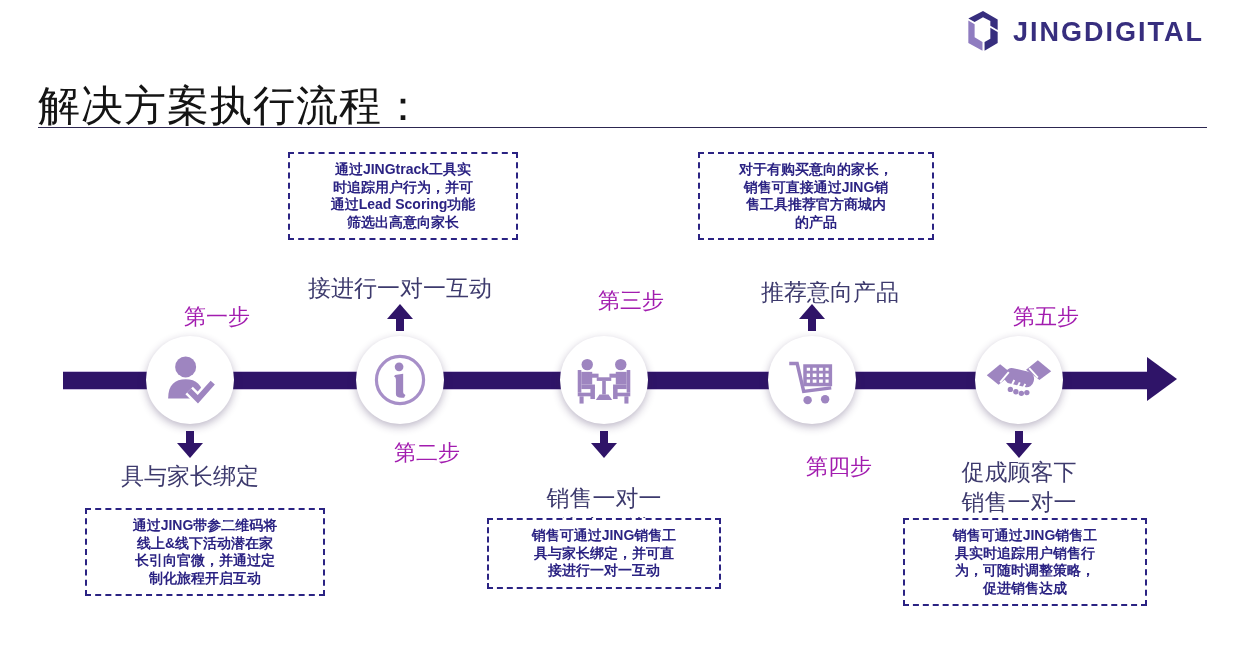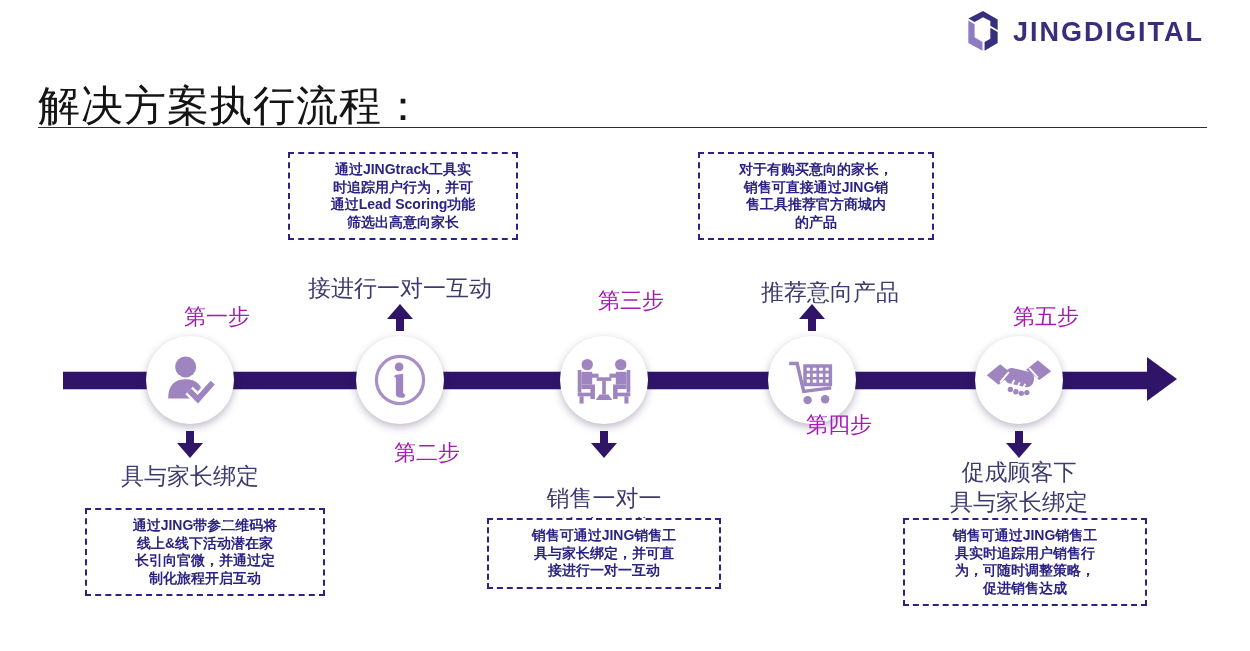--- a/index.html
+++ b/index.html
@@ -23,21 +23,21 @@
                  border-left:30px solid #2f1468;z-index:1;}
 
   
   .circle{position:absolute;top:336px;width:88px;height:88px;border-radius:50%;background:#fff;
           box-shadow:0 3px 9px rgba(50,30,80,.32);display:flex;align-items:center;justify-content:center;z-index:2;}
   .c1{left:146px}.c2{left:356px}.c3{left:560px}.c4{left:768px}.c5{left:975px}
 
   
   .step-red{position:absolute;width:120px;text-align:right;color:#a21caf;font-size:22px;z-index:3;}
   .red1{left:130px;top:302px}.red2{left:340px;top:438px}.red3{left:544px;top:286px}
-  .red4{left:752px;top:410px}.red5{left:959px;top:302px}
+  .red4{left:752px;top:452px}.red5{left:959px;top:302px}
 
   
   .arr{position:absolute;width:28px;height:27px;z-index:2;}
   .a1{left:176px;top:431px}.a2{left:386px;top:304px}.a3{left:590px;top:431px}
   .a4{left:798px;top:304px}.a5{left:1005px;top:431px}
 
   
   .summary{position:absolute;width:260px;text-align:center;white-space:pre-line;
            font-family:"Liberation Serif","DejaVu Serif",serif;color:#3d3a6d;
            font-size:23px;line-height:1.3;z-index:2;}
@@ -209,20 +209,20 @@
         <circle cx="52" cy="46" r="3.4"></circle>
       </svg>
     </div>
     <div class="arr a5">
       <svg width="28" height="27" viewBox="0 0 28 27">
           <rect x="10" y="0" width="8" height="12" fill="#2f1468"></rect>
           <polygon points="1,12 27,12 14,27" fill="#2f1468"></polygon>
         </svg>
     </div>
     <div class="summary s5">促成顾客下
-具与家长绑定</div>
+销售一对一</div>
     <div class="detail d5">销售可通过JING销售工
 具实时追踪用户销售行
 为，可随时调整策略，
 促进销售达成</div>
   </div>
 
 </div>
 
 </body></html>

